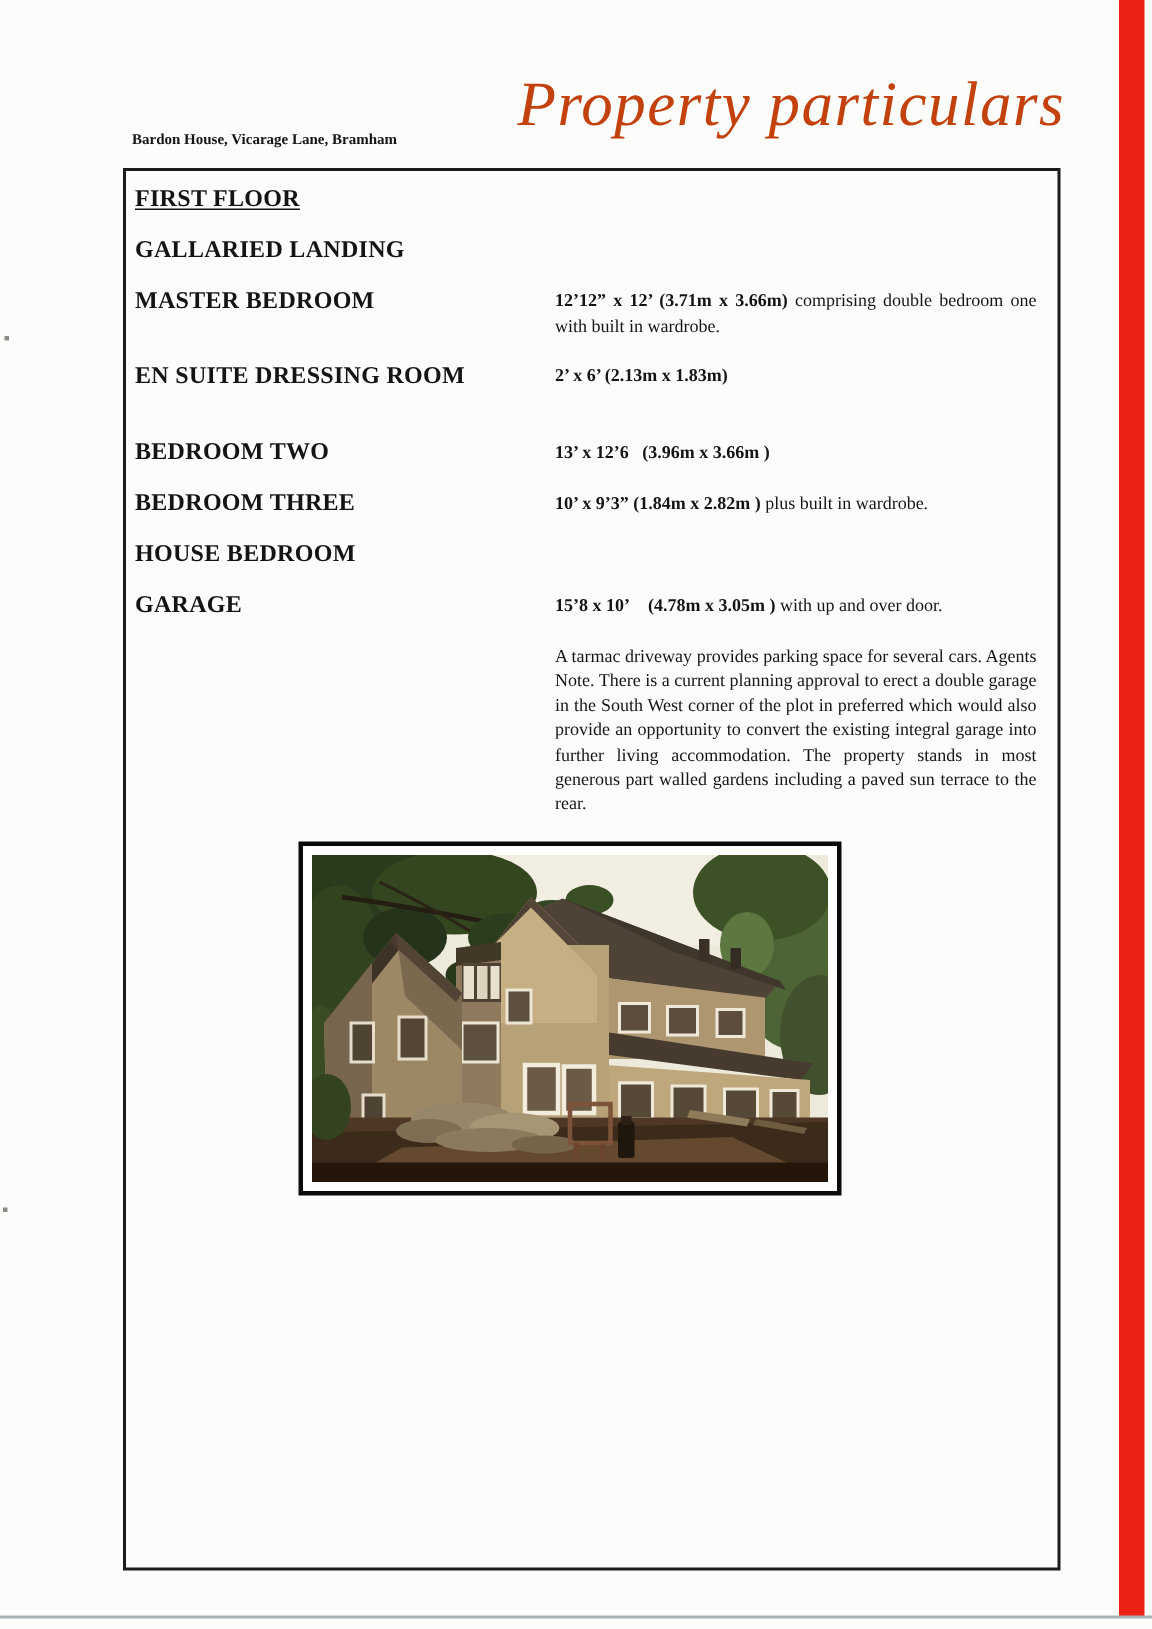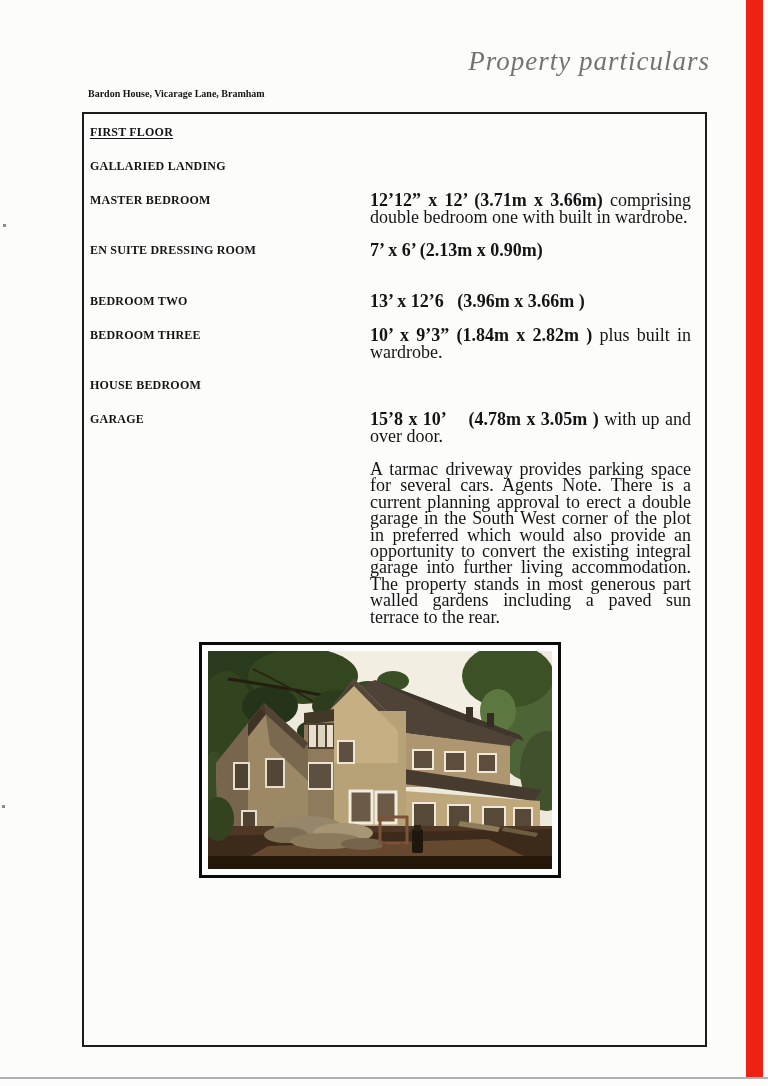--- a/index.html
+++ b/index.html
@@ -23,44 +23,44 @@
     position:absolute;left:0;top:1077px;width:768px;height:2px;
     background:#a9b2b4;
   }
   
   .speck{position:absolute;width:3px;height:3px;background:#8b8b85;}
   .speck1{left:3px;top:224px;}
   .speck2{left:2px;top:805px;}
 
   .masthead-title{
     position:absolute;top:46px;right:58px;
-    font-style:italic;font-size:27px;letter-spacing:1px;
-    color:#737373;white-space:nowrap;
+    font-style:italic;font-size:42px;letter-spacing:1px;
+    color:#c2410c;white-space:nowrap;
   }
   .address{
     position:absolute;left:88px;top:88px;
     font-weight:bold;font-size:10px;white-space:nowrap;
   }
 
   .details-box{
     position:absolute;left:82px;top:112px;width:625px;height:935px;
     border:2px solid #1c1c1c;box-sizing:border-box;
     padding:10px 14px 0 6px;
     background:transparent;
   }
 
   .row{display:flex;margin-bottom:17px;}
   .row .label{
     flex:none;width:280px;
-    font-weight:bold;font-size:12px;line-height:17px;
+    font-weight:bold;font-size:16px;line-height:17px;
     letter-spacing:.2px;
   }
   .row .label .u{text-decoration:underline;text-underline-offset:2px;}
   .row .value{
-    flex:1;font-size:18px;line-height:16.5px;text-align:justify;
+    flex:1;font-size:12px;line-height:16.5px;text-align:justify;
   }
   .row .value b{font-weight:bold;}
   .para .value{line-height:16.4px;}
 
   .photo-frame{
     margin:8px 0 0 109px;
     width:344px;height:218px;
     border:3px solid #0a0a0a;
     padding:6px;background:#fff;
   }
@@ -91,21 +91,21 @@
       <div class="value"></div>
     </div>
 
     <div class="row">
       <div class="label"><span>MASTER BEDROOM</span></div>
       <div class="value"><b>12’12”  x  12’  (3.71m  x  3.66m)</b> <span>comprising double bedroom one with built in wardrobe.</span></div>
     </div>
 
     <div class="row">
       <div class="label"><span>EN SUITE DRESSING ROOM</span></div>
-      <div class="value"><b>7’ x  6’ (2.13m x 0.90m)</b></div>
+      <div class="value"><b>2’ x  6’ (2.13m x 1.83m)</b></div>
     </div>
 
     <div class="row">
       <div class="value"></div>
     </div>
 
     <div class="row">
       <div class="label"><span>BEDROOM TWO</span></div>
       <div class="value"><b>13’ x 12’6&nbsp;&nbsp; (3.96m x 3.66m )</b></div>
     </div>

